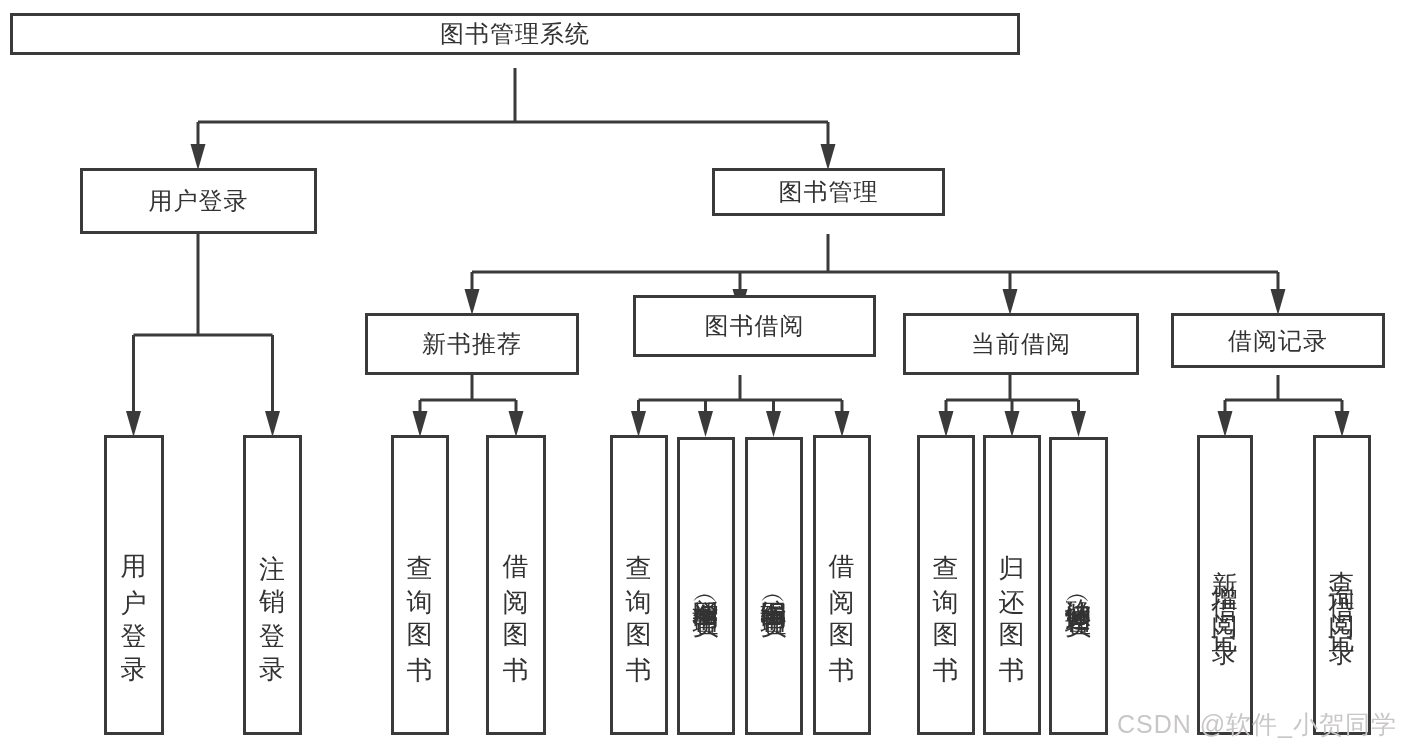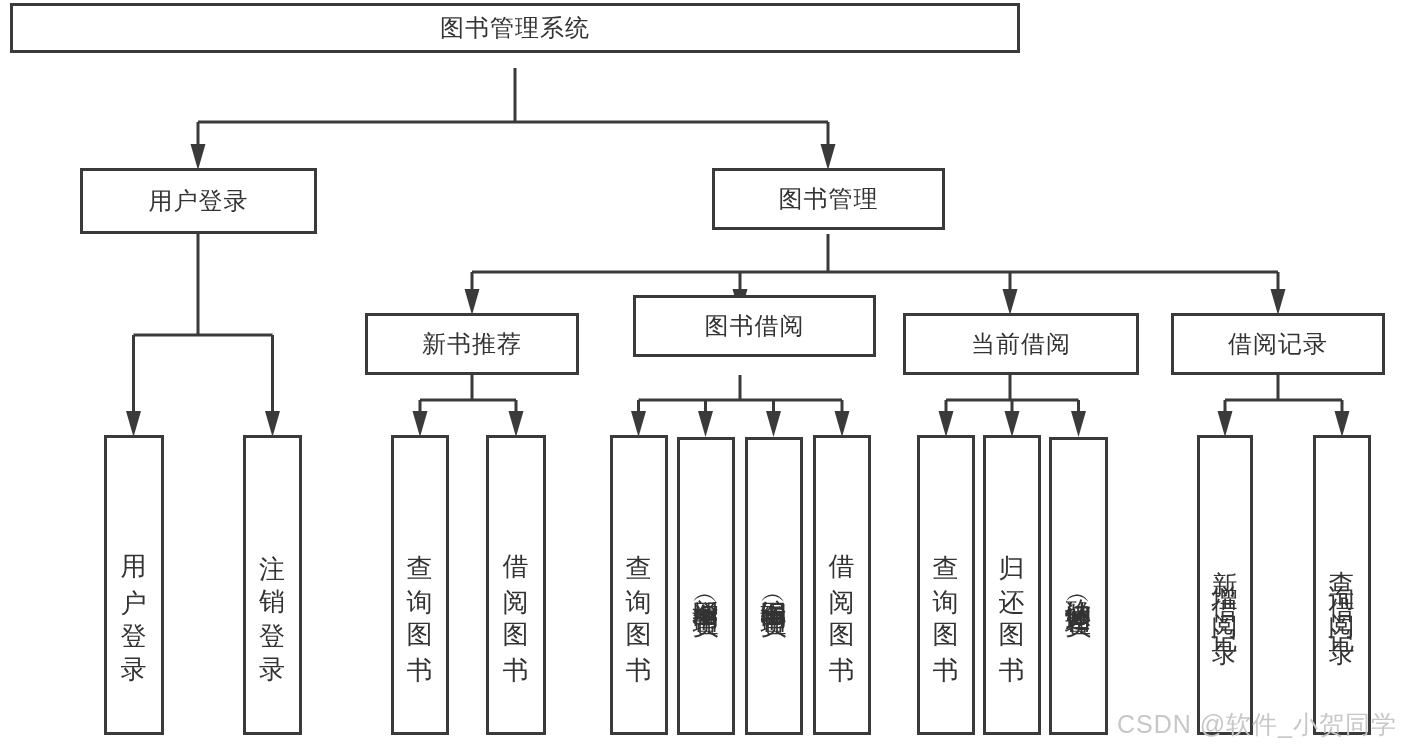--- a/index.html
+++ b/index.html
@@ -90,41 +90,41 @@
     <path d="M1010,375 V400 M946,400 H1078.5 M946,400 V413 M1012,400 V413 M1078.5,400 V413"></path>
     <polygon points="938.5,411 953.5,411 946,437"></polygon>
     <polygon points="1004.5,411 1019.5,411 1012,437"></polygon>
     <polygon points="1071,411 1086,411 1078.5,437"></polygon>
 
     <path d="M1278,375 V400 M1225,400 H1342 M1225,400 V413 M1342,400 V413"></path>
     <polygon points="1217.5,411 1232.5,411 1225,437"></polygon>
     <polygon points="1334.5,411 1349.5,411 1342,437"></polygon>
   </svg>
 
-  <div class="node hnode" style="left:10px; top:3px; width:1010px; height:50px;font-family:Liberation Mono, monospace;">
+  <div class="node hnode" style="left:10px; top:13px; width:1010px; height:42px;font-family:Liberation Mono, monospace;">
     <span>图书管理系统</span>
   </div>
 
   <div class="node hnode" style="left:80px; top:168px; width:237px; height:66px;">
     <span>用户登录</span>
   </div>
-  <div class="node hnode" style="left:712px; top:168px; width:233px; height:62px;">
+  <div class="node hnode" style="left:712px; top:168px; width:233px; height:48px;">
     <span>图书管理</span>
   </div>
 
   <div class="node hnode" style="left:365px; top:313px; width:214px; height:62px;">
     <span>新书推荐</span>
   </div>
   <div class="node hnode" style="left:633px; top:295px; width:243px; height:62px;justify-content:center;">
     <span>图书借阅</span>
   </div>
   <div class="node hnode" style="left:903px; top:313px; width:236px; height:62px;">
     <span>当前借阅</span>
   </div>
-  <div class="node hnode" style="left:1171px; top:313px; width:214px; height:62px;">
+  <div class="node hnode" style="left:1171px; top:313px; width:214px; height:55px;">
     <span>借阅记录</span>
   </div>
 
   <div class="node vnode" style="left:104px; top:435px; width:60px; height:300px;">
     <span class="vlabel" style="letter-spacing: 34px; padding-top: 34px;">用户登录</span>
   </div>
   <div class="node vnode" style="left:243px; top:435px; width:59px; height:300px;">
     <span class="vlabel" style="letter-spacing: 34px; padding-top: 34px;">注销登录</span>
   </div>
 

